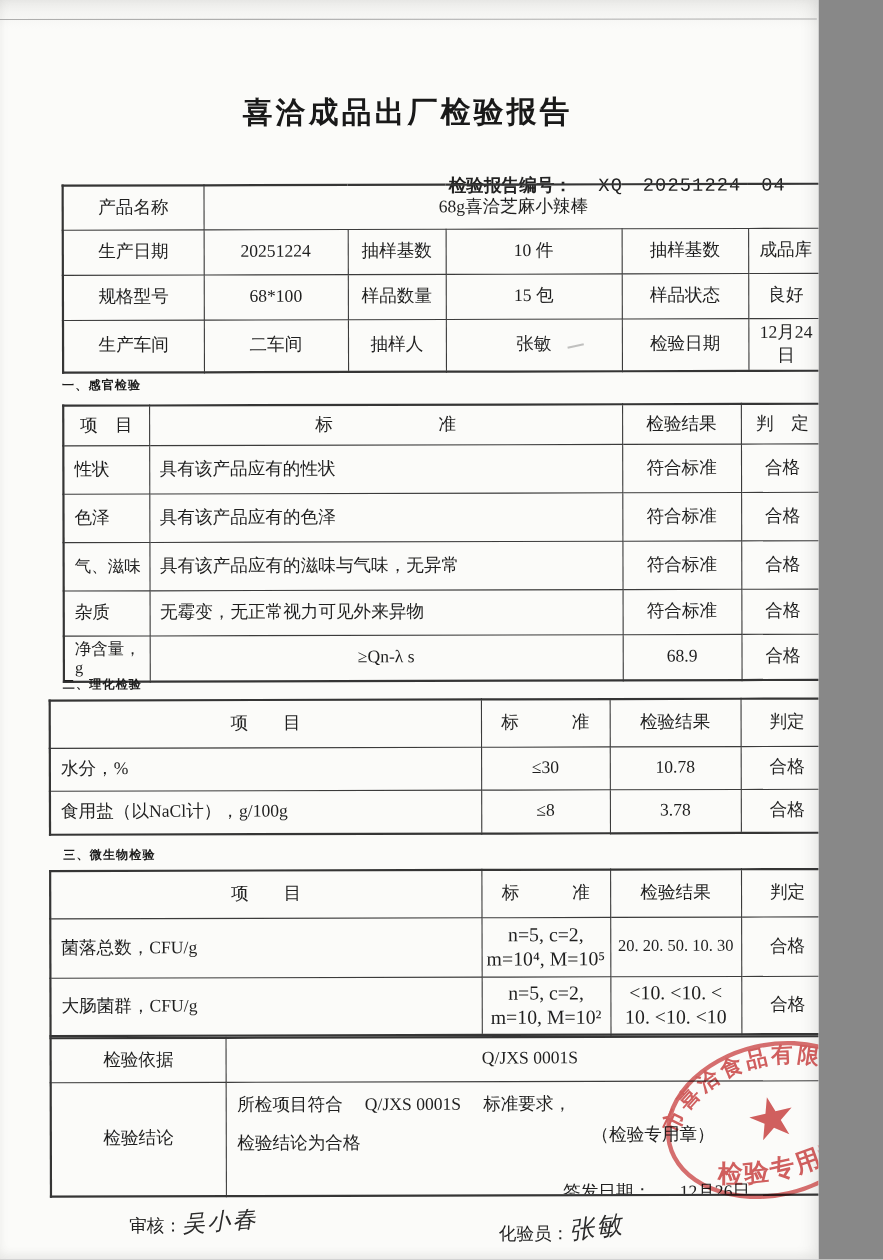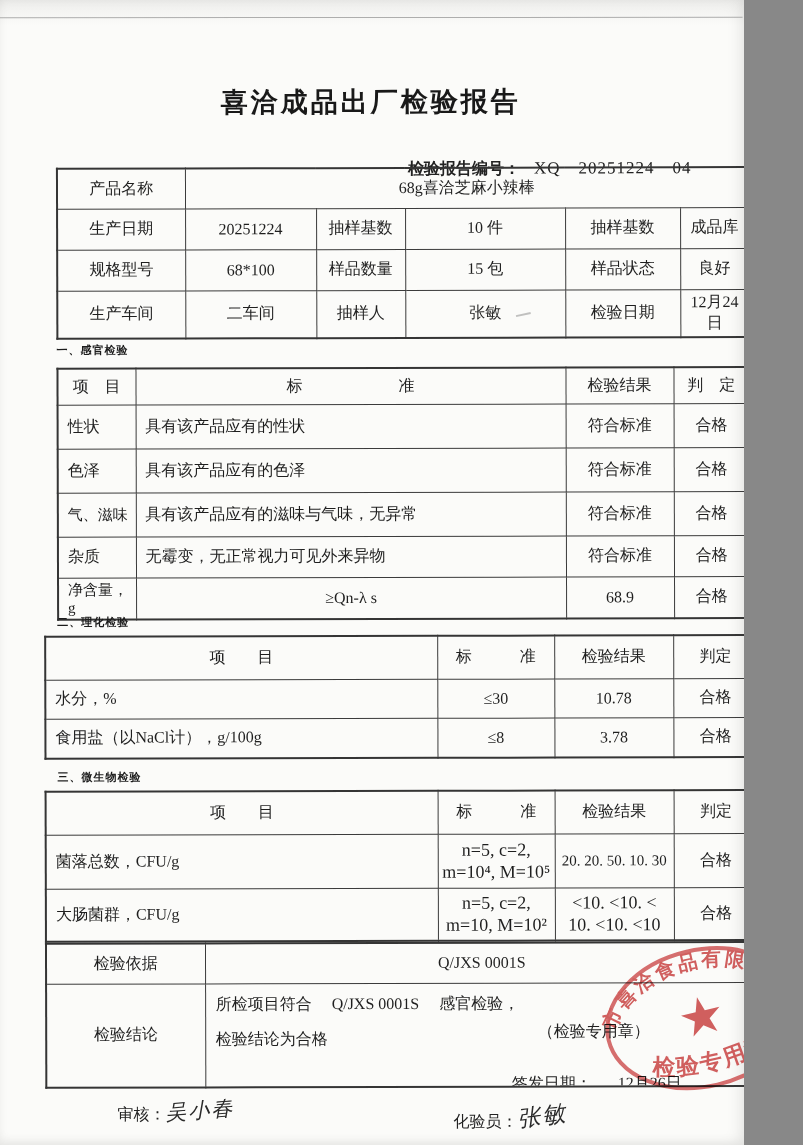--- a/index.html
+++ b/index.html
@@ -22,21 +22,21 @@
   .scan { position:absolute; inset:0; transform: rotate(-0.15deg); }
 
   .scan-line { position:absolute; top:17px; left:0; width:100%; height:1px; background:#9b9b9b; opacity:.8; transform: rotate(0.12deg); }
 
   .title {
     position:absolute; top:84px; left:0; width:100%;
     text-align:center; font-size:27px; font-weight:bold; letter-spacing:3px; color:#191919;
   }
   .report-no { position:absolute; top:139px; left:385px; font-size:16px; white-space:pre; }
   .report-no .lbl { font-weight:bold;text-align:center; }
-  .report-no .val { font-family:Liberation Serif, serif; font-size:17px; margin-left:14px; letter-spacing:1px; }
+  .report-no .val { font-family:Liberation Mono, monospace; font-size:17px; margin-left:24px; letter-spacing:1px; }
 
   table { border-collapse: collapse; table-layout: fixed; }
   td {
     border: 1px solid #3b3b3b;
     font-size: 16px;
     text-align: center;
     vertical-align: middle;
     padding: 2px 4px;
     overflow: hidden;
     color:#1f1f1f;
@@ -273,21 +273,21 @@
             <col style="width:554px">
           </colgroup>
         <tbody>
             <tr style="height:40px">
           <td>检验依据</td>
           <td>Q/JXS 0001S</td>
         </tr>
         <tr style="height:104px">
           <td>检验结论</td>
           <td class="concl-cell">
-            <div class="concl-line1">所检项目符合　 Q/JXS 0001S 　感官检验，</div>
+            <div class="concl-line1">所检项目符合　 Q/JXS 0001S 　标准要求，</div>
             <div class="concl-line2">检验结论为合格</div>
             <div class="seal-note">（检验专用章）</div>
             <div class="issue-line">
               <span>签发日期：</span><span class="val">12月26日</span>
             </div>
           </td>
         </tr>
       </tbody>
         </table>
     </div>

